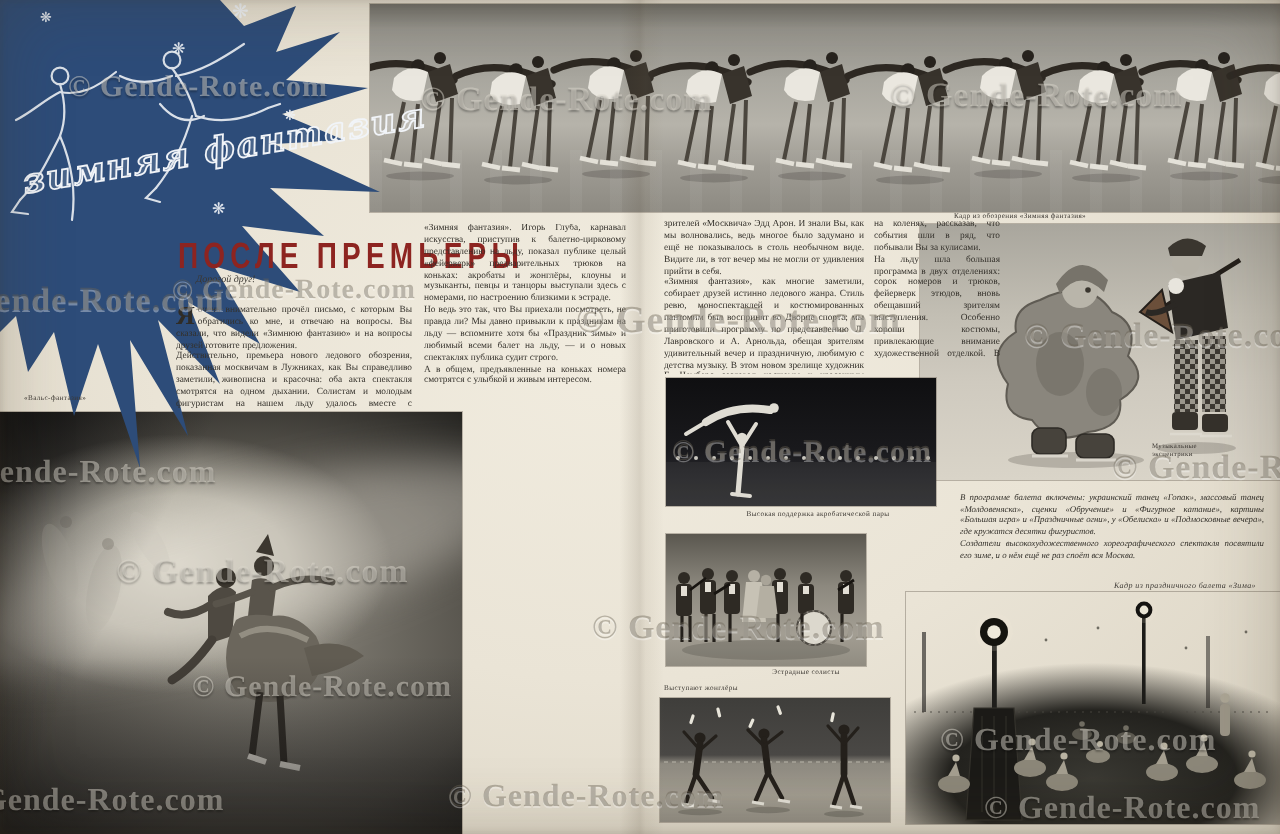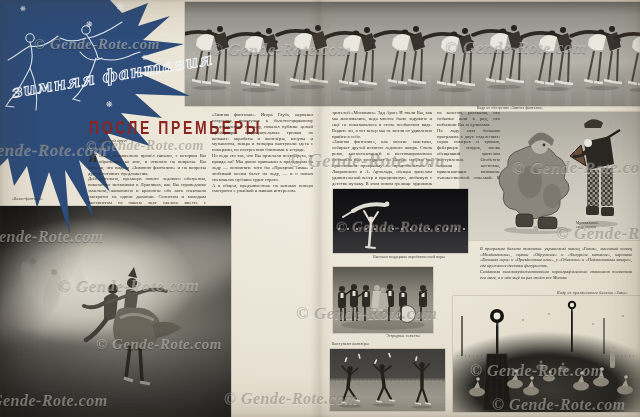--- a/index.html
+++ b/index.html
@@ -50,21 +50,21 @@
         radial-gradient(ellipse 150px 90px at 38% 36%, #d8d4c8 0%, #b9b5a9 38%, rgba(120,116,108,0) 72%),
         radial-gradient(ellipse 210px 170px at 55% 55%, #8e8a80 0%, #55524b 55%, #23221f 85%, #131311 100%);}
   .ph-waltz .swirl{position:absolute;left:-30px;top:42px;width:300px;height:70px;border-radius:50%;
       background:rgba(228,224,214,.38);filter:blur(10px);transform:rotate(-16deg);}
   .ph-waltz .shade-tl{position:absolute;inset:0;background:linear-gradient(118deg, rgba(10,10,12,.6) 0%, rgba(10,10,12,0) 32%);}
   .ph-waltz .shade-b{position:absolute;inset:0;background:linear-gradient(180deg, rgba(8,8,10,0) 58%, rgba(8,8,10,.55) 100%);}
   .ph-night{left:453px;top:296px;width:187px;height:116px;background-color:#0d0d0f;
       background:radial-gradient(ellipse 150px 70px at 50% 80%, #3a3933 0%, #23221e 48%, rgba(16,16,14,0) 82%);}
   
   .wm{position:absolute;z-index:40;pointer-events:none;white-space:nowrap;
-      font-family:"Liberation Serif",serif;font-style:italic;font-weight:700;letter-spacing:.5px;}
+      font-family:"Liberation Serif",serif;font-weight:700;letter-spacing:.5px;}
   .wm.grey{color:rgba(108,100,86,.42);text-shadow:0 1px 0 rgba(255,255,255,.35);}
   .wm.light{color:rgba(224,220,209,.48);text-shadow:0 1px 1px rgba(0,0,0,.28);}
 </style>
 </head>
 <body>
 
 <div class="page">
 
   <svg class="burst" viewBox="0 0 200 240">
     <polygon fill="#2d4c79" points="0,0 110,0 122,13 148,3 138,26 170,16 143,40 184,44 141,57 172,70 137,72 190,96 135,94 162,118 121,113 150,146 107,133 130,172 94,151 110,192 79,160 94,218 65,170 70,234 49,172 37,208 27,166 14,186 8,158 0,166"></polygon>

